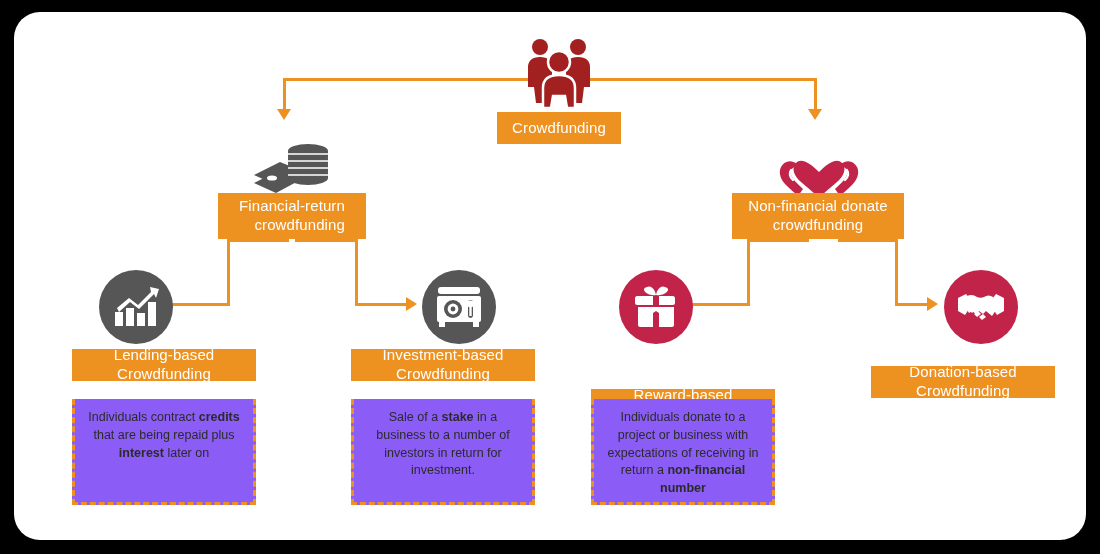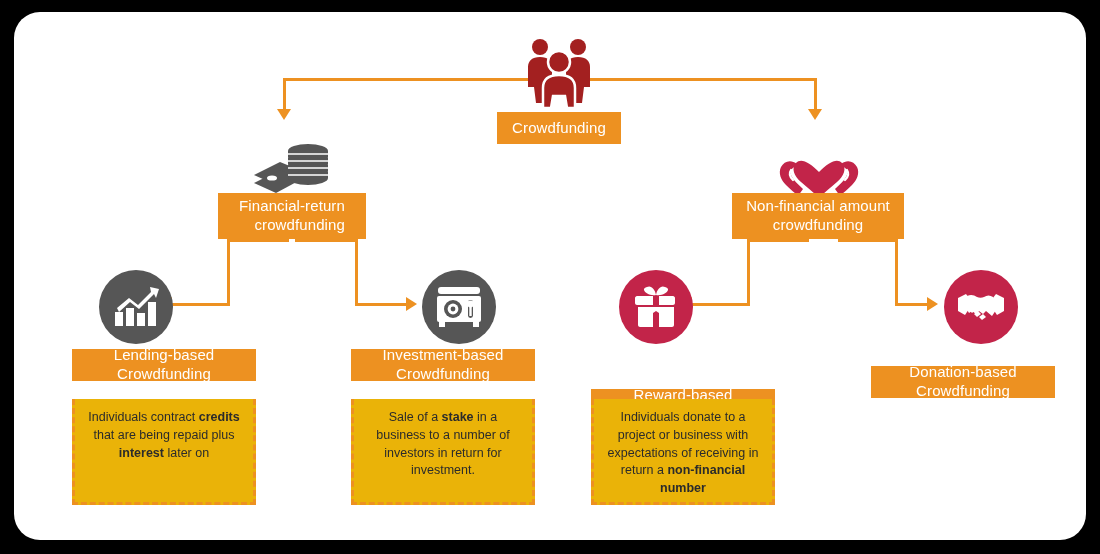--- a/index.html
+++ b/index.html
@@ -62,21 +62,21 @@
   }
   #box-lending    { left: 58px;  top: 337px; }
   #box-investment { left: 337px; top: 337px; justify-content: center; }
   #box-reward     { left: 577px; top: 337px; margin-top: 40px; }
   #box-donation   { left: 857px; top: 354px; }
 
   
   .dbox {
     position: absolute;
     width: 184px;
-    background: #eab308;
+    background: #8b5cf6;
     border: 3px dashed #ED9121;
     border-top: none;
     color: #2b2b2b;
     font-size: 12.5px;
     line-height: 1.42;
     text-align: center;
     padding: 10px 9px 8px 9px;
     display: flex;
     align-items: flex-start;
   }
@@ -193,21 +193,21 @@
           <path d="M64 22c6-5 13-3 16 3 3 6 0 13-5 18-4 4-9 8-12 11l-5-7c4-4 9-8 11-12 2-3 2-7-1-9-2-2-5-2-7 0z"></path>
         </g>
         <g fill="none" stroke="#ffffff" stroke-width="2.2" stroke-linecap="round">
           <path d="M14 28c-2 3-1 7 2 10"></path>
           <path d="M70 28c2 3 1 7-2 10"></path>
         </g>
       </svg>
     </div>
     <div class="obox box-lvl2" id="box-nonfin">
       <span>
-        <span>Non-financial amount</span><br>
+        <span>Non-financial donate</span><br>
         <span>crowdfunding</span>
       </span>
     </div>
 
     <div class="circ gray" id="ic-lending">
       <svg viewBox="0 0 46 42" width="46" height="42" aria-hidden="true">
         <g fill="#ffffff">
           <rect x="2" y="26" width="8" height="14"></rect>
           <rect x="13" y="22" width="8" height="18"></rect>
           <rect x="24" y="27" width="8" height="13"></rect>

